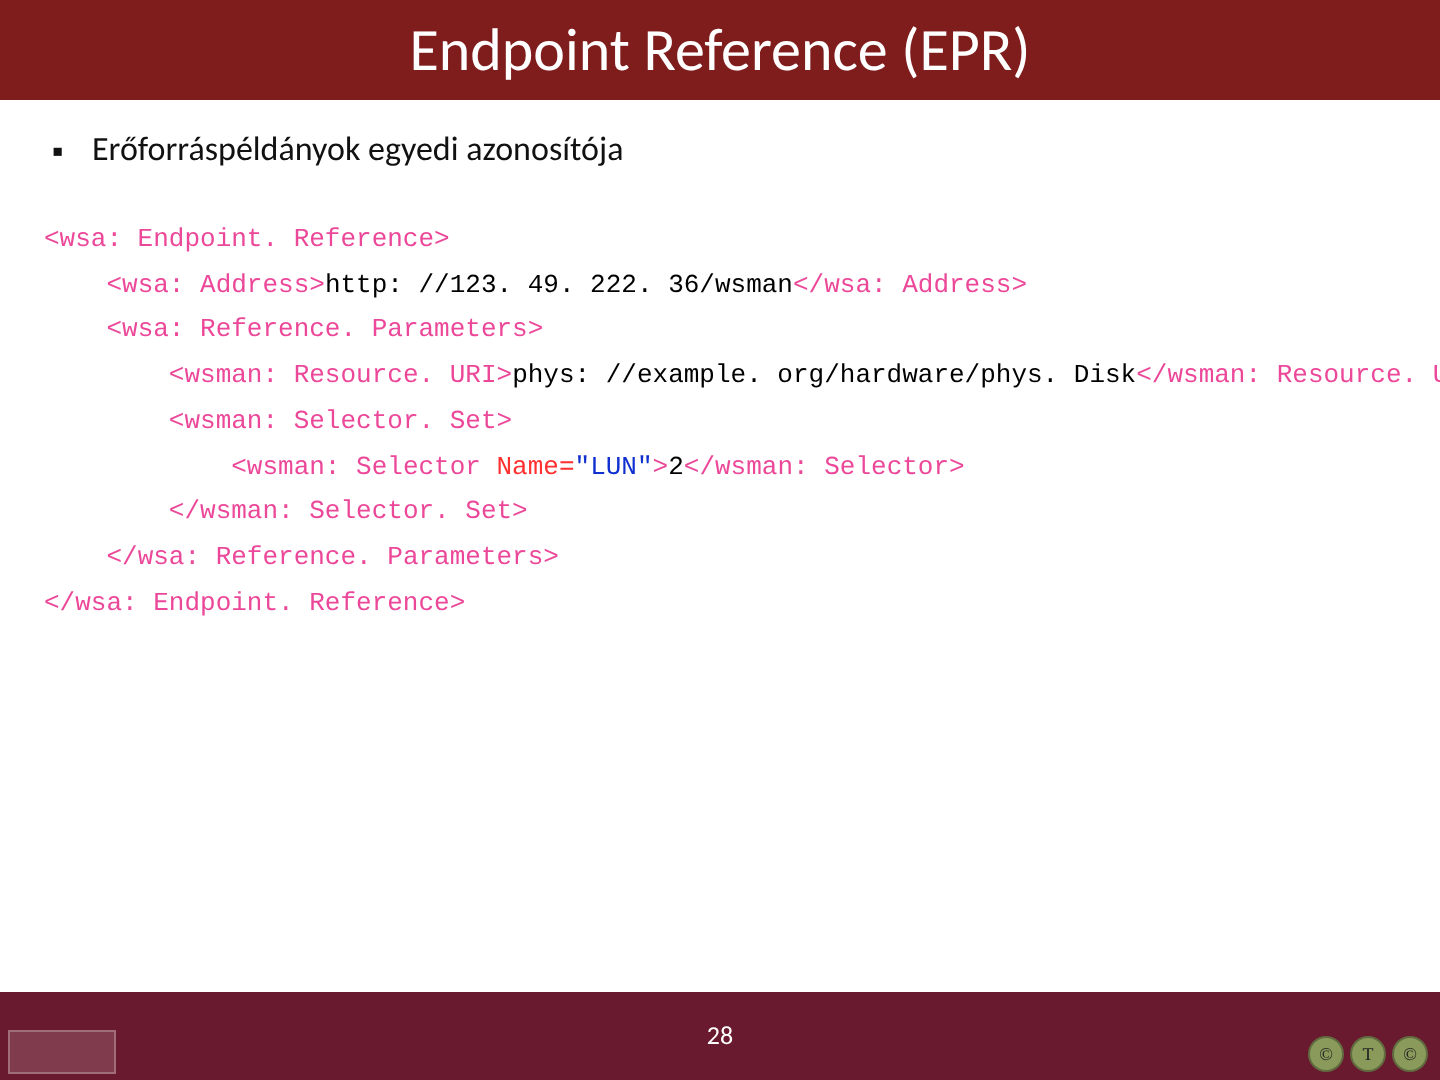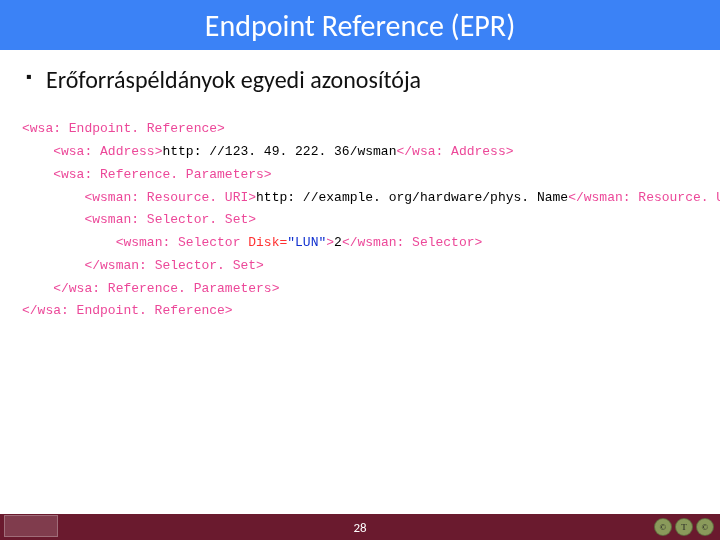--- a/index.html
+++ b/index.html
@@ -1,28 +1,28 @@
 <!DOCTYPE html>
 <html><head>
 <meta charset="utf-8">
 <style>
   html,body{margin:0;padding:0;width:720px;height:540px;font-family:Calibri,Arial,sans-serif;background:#fff;color:#000;}
   .slide{position:relative;width:720px;height:540px;}
-  .titlebar{background:#3b82f6;height:50px;display:flex;align-items:center;justify-content:center;}
+  .titlebar{background:#7f1d1d;height:50px;display:flex;align-items:center;justify-content:center;}
   .title{color:#fff;font-size:30px;font-weight:400;}
   .body{padding:14px 22px 0 22px;}
   .bullets{list-style:none;margin:0;padding:0;}
-  .bullets li{position:relative;padding-left:24px;font-size:24px;line-height:1.35;color:#111;}
+  .bullets li{position:relative;padding-left:24px;font-size:17px;line-height:1.35;color:#111;}
   .bullets li::before{content:"\25AA";position:absolute;left:4px;top:2px;font-size:16px;color:#111;}
   .code{margin-top:22px;font-family:Consolas,"Courier New",monospace;font-size:13px;line-height:1.75;white-space:pre;}
   .tag{color:#ec4899;}
   .attrname{color:#ff3030;}
   .attrval{color:#1030d0;}
   .txt{color:#000;}
-  .footer{position:absolute;left:0;right:0;bottom:0;height:26px;background:#6a1a2e;display:flex;align-items:center;justify-content:center;}
+  .footer{position:absolute;left:0;right:0;bottom:0;height:44px;background:#6a1a2e;display:flex;align-items:center;justify-content:center;}
   .pagenum{color:#fff;font-size:13px;}
   .logo-left{position:absolute;left:4px;bottom:3px;width:52px;height:20px;background:rgba(255,255,255,.15);border:1px solid rgba(255,255,255,.25);}
   .badges{position:absolute;right:6px;bottom:4px;display:flex;gap:3px;}
   .badge{width:16px;height:16px;border-radius:50%;background:#8a9a5b;border:1px solid rgba(0,0,0,.3);display:flex;align-items:center;justify-content:center;color:#222;font-size:9px;font-family:serif;}
 </style>
 </head>
 <body>
 <div class="slide">
 
 <div class="titlebar">
@@ -30,23 +30,23 @@
 </div>
 
 <div class="body">
   <ul class="bullets">
     <li>Erőforráspéldányok egyedi azonosítója</li>
   </ul>
 
   <div class="code"><span class="tag">&lt;wsa: Endpoint. Reference&gt;</span>
     <span class="tag">&lt;wsa: Address&gt;</span><span class="txt">http: //123. 49. 222. 36/wsman</span><span class="tag">&lt;/wsa: Address&gt;</span>
     <span class="tag">&lt;wsa: Reference. Parameters&gt;</span>
-        <span class="tag">&lt;wsman: Resource. URI&gt;</span><span class="txt">http: //example. org/hardware/phys. Name</span><span class="tag">&lt;/wsman: Resource. URI&gt;</span>
+        <span class="tag">&lt;wsman: Resource. URI&gt;</span><span class="txt">phys: //example. org/hardware/phys. Disk</span><span class="tag">&lt;/wsman: Resource. URI&gt;</span>
         <span class="tag">&lt;wsman: Selector. Set&gt;</span>
-            <span class="tag">&lt;wsman: Selector </span><span class="attrname">Disk=</span><span class="attrval">"LUN"</span><span class="tag">&gt;</span><span class="txt">2</span><span class="tag">&lt;/wsman: Selector&gt;</span>
+            <span class="tag">&lt;wsman: Selector </span><span class="attrname">Name=</span><span class="attrval">"LUN"</span><span class="tag">&gt;</span><span class="txt">2</span><span class="tag">&lt;/wsman: Selector&gt;</span>
         <span class="tag">&lt;/wsman: Selector. Set&gt;</span>
     <span class="tag">&lt;/wsa: Reference. Parameters&gt;</span>
 <span class="tag">&lt;/wsa: Endpoint. Reference&gt;</span></div>
 </div>
 
 <div class="footer">
   <div class="logo-left"></div>
   <div class="pagenum">28</div>
   <div class="badges">
     <div class="badge">©</div>

